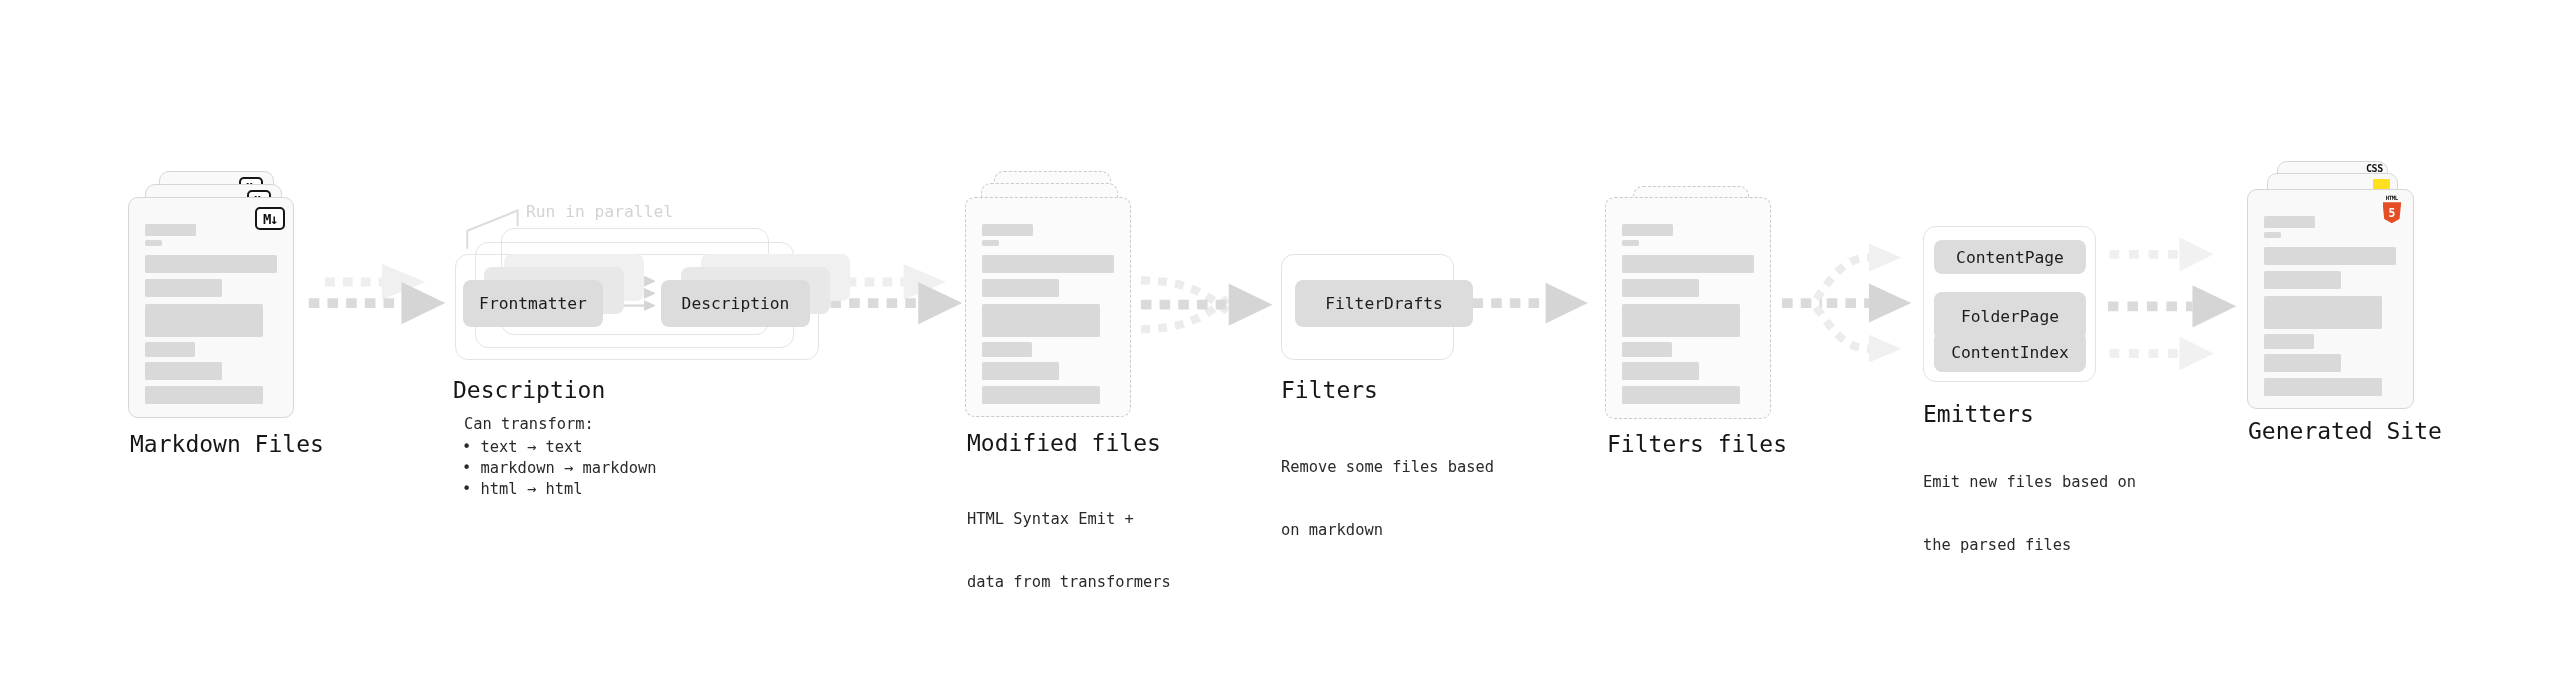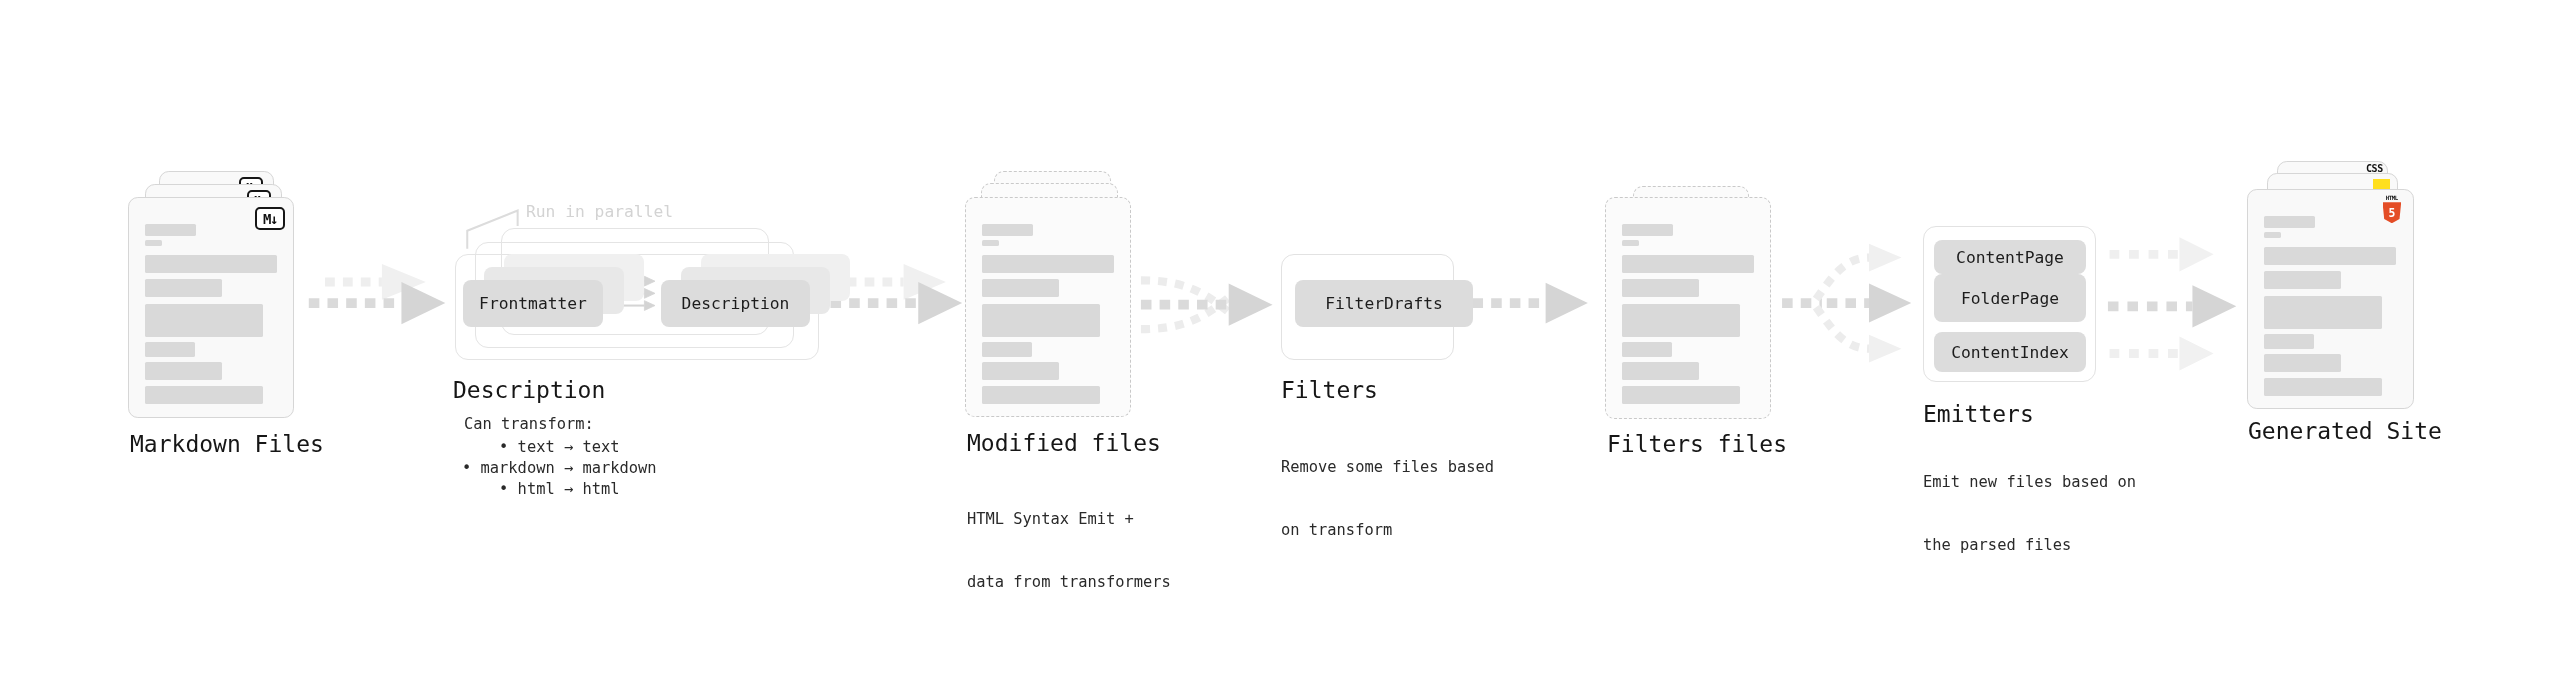--- a/index.html
+++ b/index.html
@@ -38,21 +38,21 @@
         display:flex;align-items:center;justify-content:center;z-index:4;}
   .ghost{position:absolute;border-radius:8.1px;z-index:3;}
   .ghost.g1{background:#e8e8e8;}
   .ghost.g2{background:#f0f0f0;}
 
   
   .title{position:absolute;font-size:23px;color:#161616;line-height:24.4px;white-space:pre;z-index:2;}
   .body{position:absolute;font-size:15.4px;color:#2a2a2a;line-height:21px;white-space:pre;z-index:2;}
   .annotation{position:absolute;font-size:16.3px;color:#d3d3d3;line-height:18px;white-space:pre;z-index:2;}
   ul.bullets{position:absolute;margin:0;padding:0;list-style:none;font-size:15.4px;color:#2a2a2a;line-height:21px;z-index:2;}
-  ul.bullets li{white-space:pre;text-align:center;}
+  ul.bullets li{white-space:pre;}
   ul.bullets li::before{content:"• ";}
 </style>
 </head>
 <body>
 
 <div class="canvas">
 
   <svg class="overlay" width="2576" height="681" viewBox="0 0 3170 838">
 
     <g>
@@ -176,39 +176,39 @@
   <div class="body" style="left:967px;top:467px">
     <div>HTML Syntax Emit +</div>
     <div>data from transformers</div>
   </div>
 
   <div class="panel-card" style="left:1281px;top:254px;width:173px;height:106px"></div>
   <div class="chip" style="left:1295px;top:280px;width:178px;height:47px">FilterDrafts</div>
   <div class="title" style="left:1281px;top:378px">Filters</div>
   <div class="body" style="left:1281px;top:415px">
     <div>Remove some files based</div>
-    <div>on transform</div>
+    <div>on markdown</div>
   </div>
 
   <div class="file-card dashed" style="left:1633px;top:186px;width:116px;height:232px"></div>
   <div class="file-card dashed front" style="left:1605px;top:197px;width:166px;height:222px">
       <i class="bar" style="top: 26px; height: 12.2px; width: 51px;"></i>
       <i class="bar" style="top: 42px; height: 5.7px; width: 17px;"></i>
       <i class="bar" style="top: 57px; height: 18px; width: 132px;"></i>
       <i class="bar" style="top: 81px; height: 18px; width: 77px;"></i>
       <i class="bar" style="top: 106px; height: 32.5px; width: 118px;"></i>
       <i class="bar" style="top: 144px; height: 14.6px; width: 50px;"></i>
       <i class="bar" style="top: 164px; height: 18px; width: 77px;"></i>
       <i class="bar" style="top: 188px; height: 18px; width: 118px;"></i>
     </div>
   <div class="title" style="left:1607px;top:432px">Filters files</div>
 
   <div class="panel-card" style="left:1923px;top:226px;width:173px;height:156px"></div>
   <div class="chip" style="left:1934px;top:240px;width:152px;height:34px">ContentPage</div>
-  <div class="chip" style="left:1934px;top:274px;width:152px;height:48px">FolderPage</div>
+  <div class="chip" style="left:1934px;top:292px;width:152px;height:48px">FolderPage</div>
   <div class="chip" style="left:1934px;top:332px;width:152px;height:40px">ContentIndex</div>
   <div class="title" style="left:1923px;top:402px">Emitters</div>
   <div class="body" style="left:1923px;top:430px">
     <div>Emit new files based on</div>
     <div>the parsed files</div>
   </div>
 
   <div class="file-card" style="left:2277px;top:161px;width:111px;height:232px">
     <div class="css-badge">
       <span class="css-word">CSS</span>

